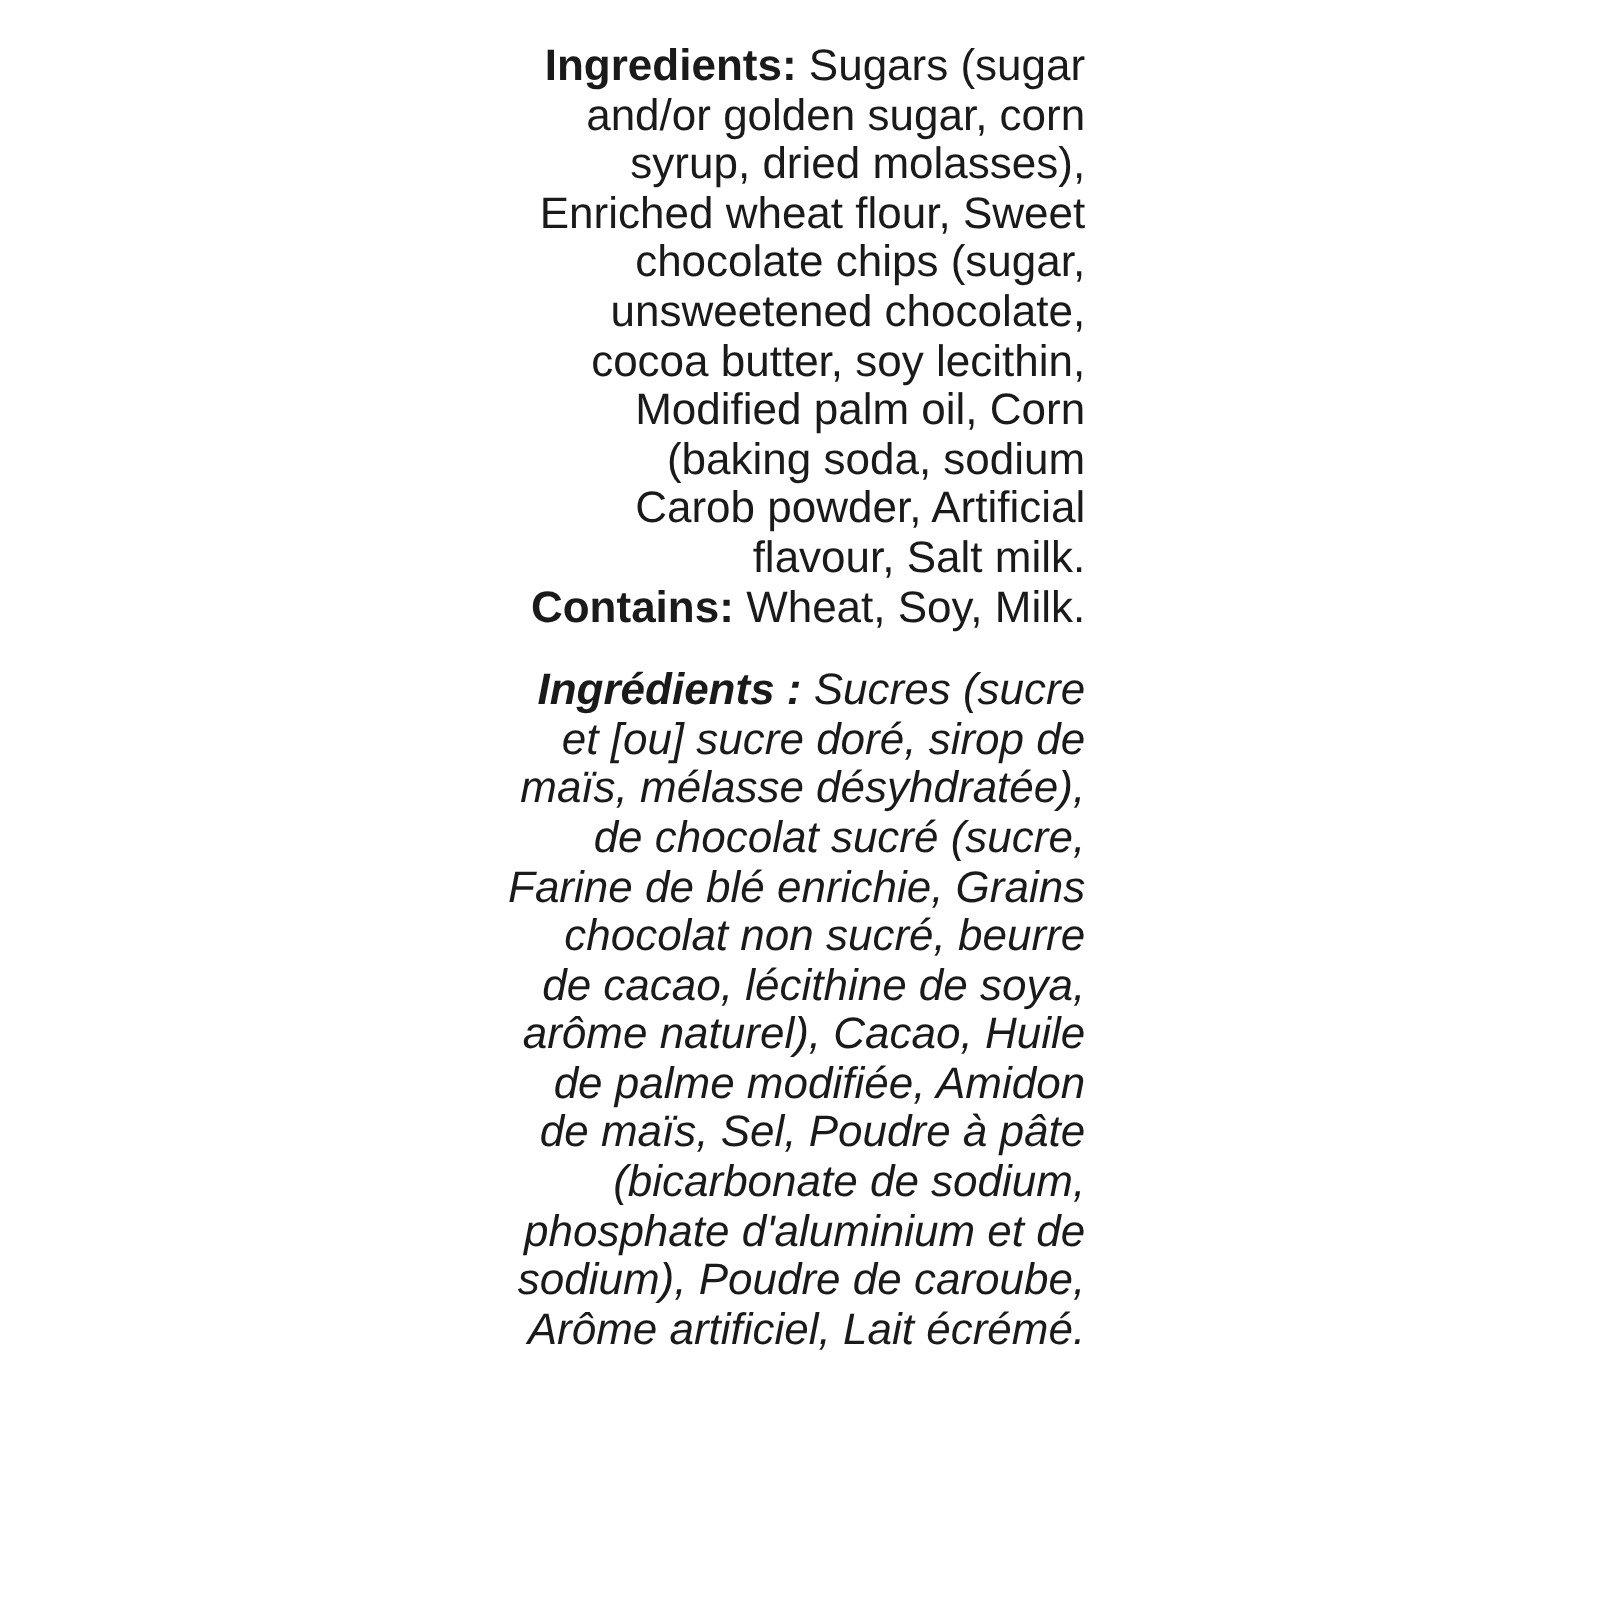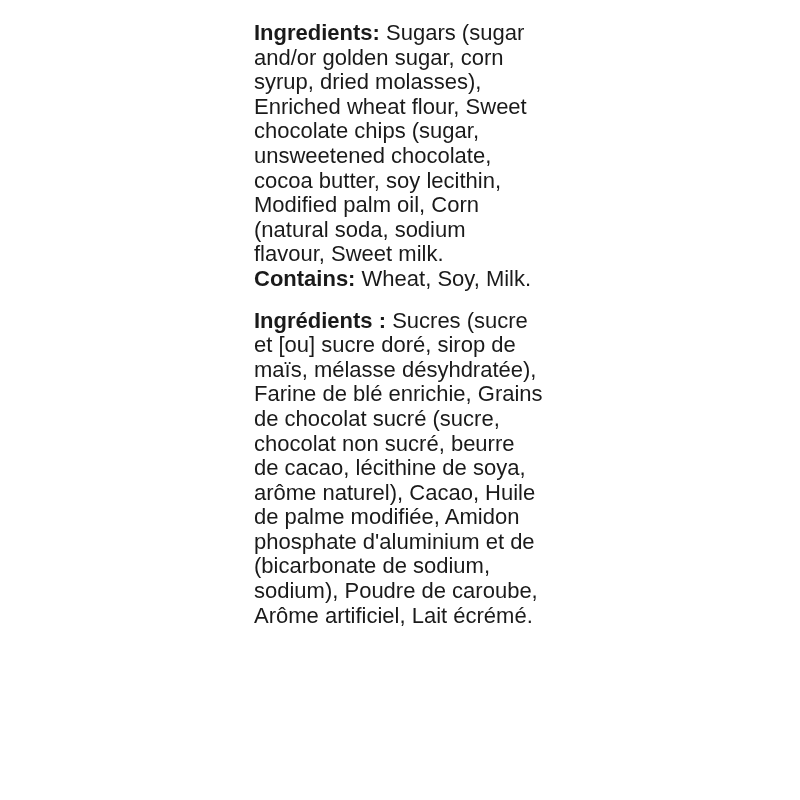--- a/index.html
+++ b/index.html
@@ -6,36 +6,38 @@
     margin: 0;
     padding: 0;
     background: #ffffff;
   }
   .canvas {
     position: relative;
     width: 800px;
     height: 682px;
     background: #ffffff;
     overflow: hidden;
+    text-align: right;
   }
   .text-col {
     position: absolute;
     left: 254px;
     top: 21px;
   }
   .block {
     margin: 0;
     font-family: "Liberation Sans", "DejaVu Sans", sans-serif;
     font-size: 22px;
     line-height: 24.6px;
     font-weight: 400;
     color: #1a1a1a;
   }
   .block-fr {
     margin-top: 17px;
+    font-style: italic;
   }
   .line {
     display: block;
     white-space: nowrap;
   }
   .bold {
     font-weight: 700;
   }
 </style>
 </head>
@@ -46,35 +48,37 @@
 
     <p class="block">
       <span class="line"><span class="bold">Ingredients:</span> <span>Sugars (sugar</span></span>
       <span class="line">and/or golden sugar, corn</span>
       <span class="line">syrup, dried molasses),</span>
       <span class="line">Enriched wheat flour, Sweet</span>
       <span class="line">chocolate chips (sugar,</span>
       <span class="line">unsweetened chocolate,</span>
       <span class="line">cocoa butter, soy lecithin,</span>
       <span class="line">Modified palm oil, Corn</span>
-      <span class="line">(natural soda, sodium</span>
-      <span class="line">flavour, Sweet milk.</span>
+      <span class="line">(baking soda, sodium</span>
+      <span class="line">Carob powder, Artificial</span>
+      <span class="line">flavour, Salt milk.</span>
       <span class="line"><span class="bold">Contains:</span> <span>Wheat, Soy, Milk.</span></span>
     </p>
 
     <p class="block block-fr">
       <span class="line"><span class="bold">Ingrédients :</span> <span>Sucres (sucre</span></span>
       <span class="line">et [ou] sucre doré, sirop de</span>
       <span class="line">maïs, mélasse désyhdratée),</span>
+      <span class="line">de chocolat sucré (sucre,</span>
       <span class="line">Farine de blé enrichie, Grains</span>
-      <span class="line">de chocolat sucré (sucre,</span>
       <span class="line">chocolat non sucré, beurre</span>
       <span class="line">de cacao, lécithine de soya,</span>
       <span class="line">arôme naturel), Cacao, Huile</span>
       <span class="line">de palme modifiée, Amidon</span>
+      <span class="line">de maïs, Sel, Poudre à pâte</span>
+      <span class="line">(bicarbonate de sodium,</span>
       <span class="line">phosphate d'aluminium et de</span>
-      <span class="line">(bicarbonate de sodium,</span>
       <span class="line">sodium), Poudre de caroube,</span>
       <span class="line">Arôme artificiel, Lait écrémé.</span>
     </p>
 
   </div>
 </div>
 
 </body></html>

